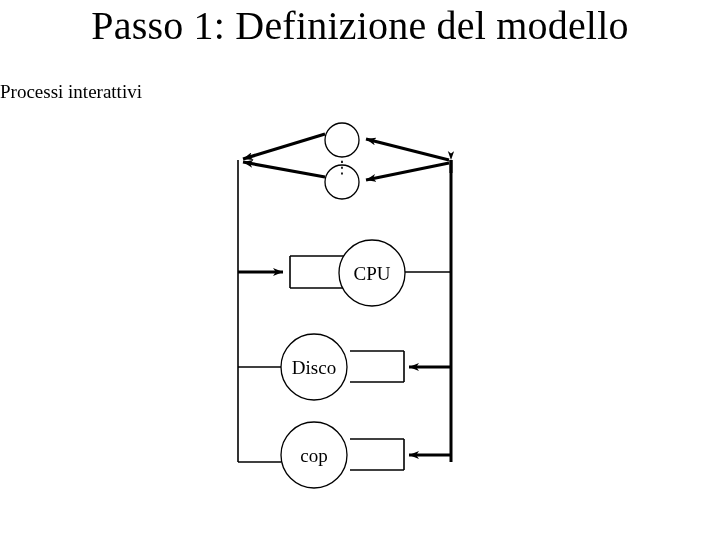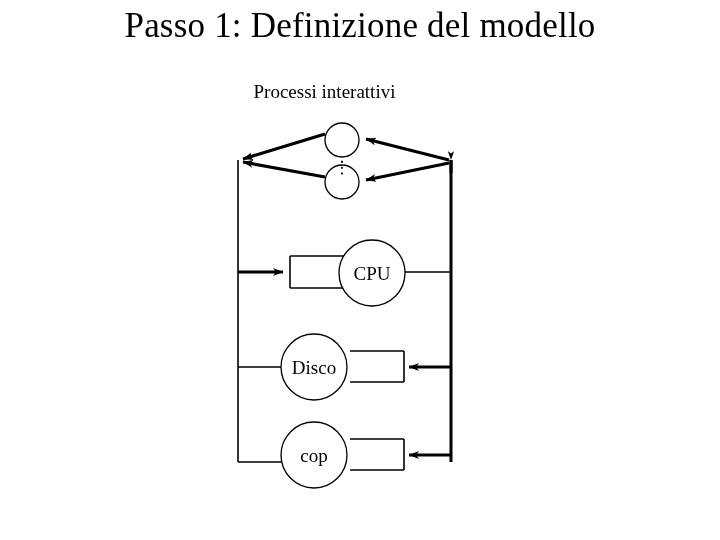--- a/index.html
+++ b/index.html
@@ -21,33 +21,33 @@
     width: 720px;
     height: 540px;
     background: #ffffff;
   }
   #slide-title {
     position: absolute;
     left: 0;
     top: 4px;
     width: 720px;
     text-align: center;
-    font-size: 35px;
+    font-size: 40px;
     line-height: 44px;
     color: #000000;
     font-family: "Liberation Serif", "DejaVu Serif", serif;
     letter-spacing: 0.2px;
     white-space: nowrap;
   }
   #subtitle {
     position: absolute;
     left: 0;
     top: 80px;
     width: 649px;
-    text-align: center;
+    text-align: left;
     font-size: 19px;
     line-height: 24px;
     color: #000000;
     font-family: "Liberation Serif", "DejaVu Serif", serif;
     white-space: nowrap;
   }
   #diagram-area {
     position: absolute;
     left: 0;
     top: 0;

